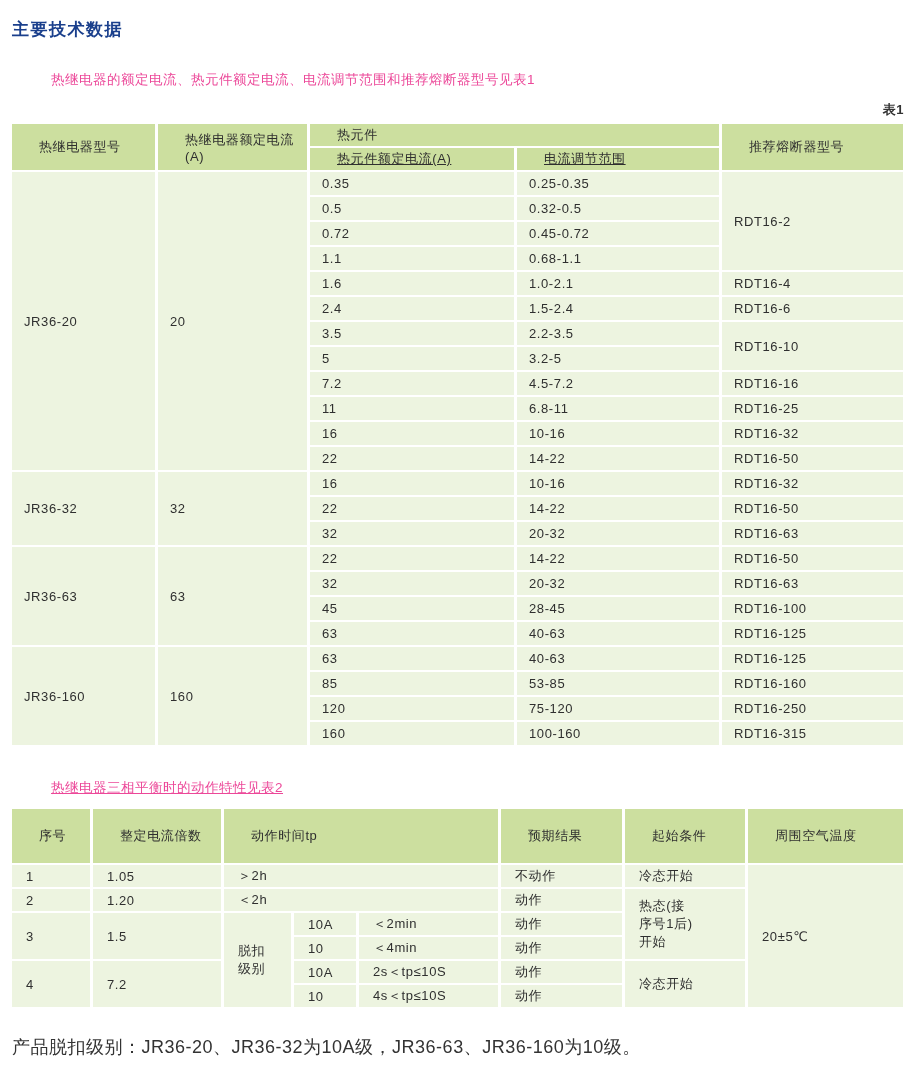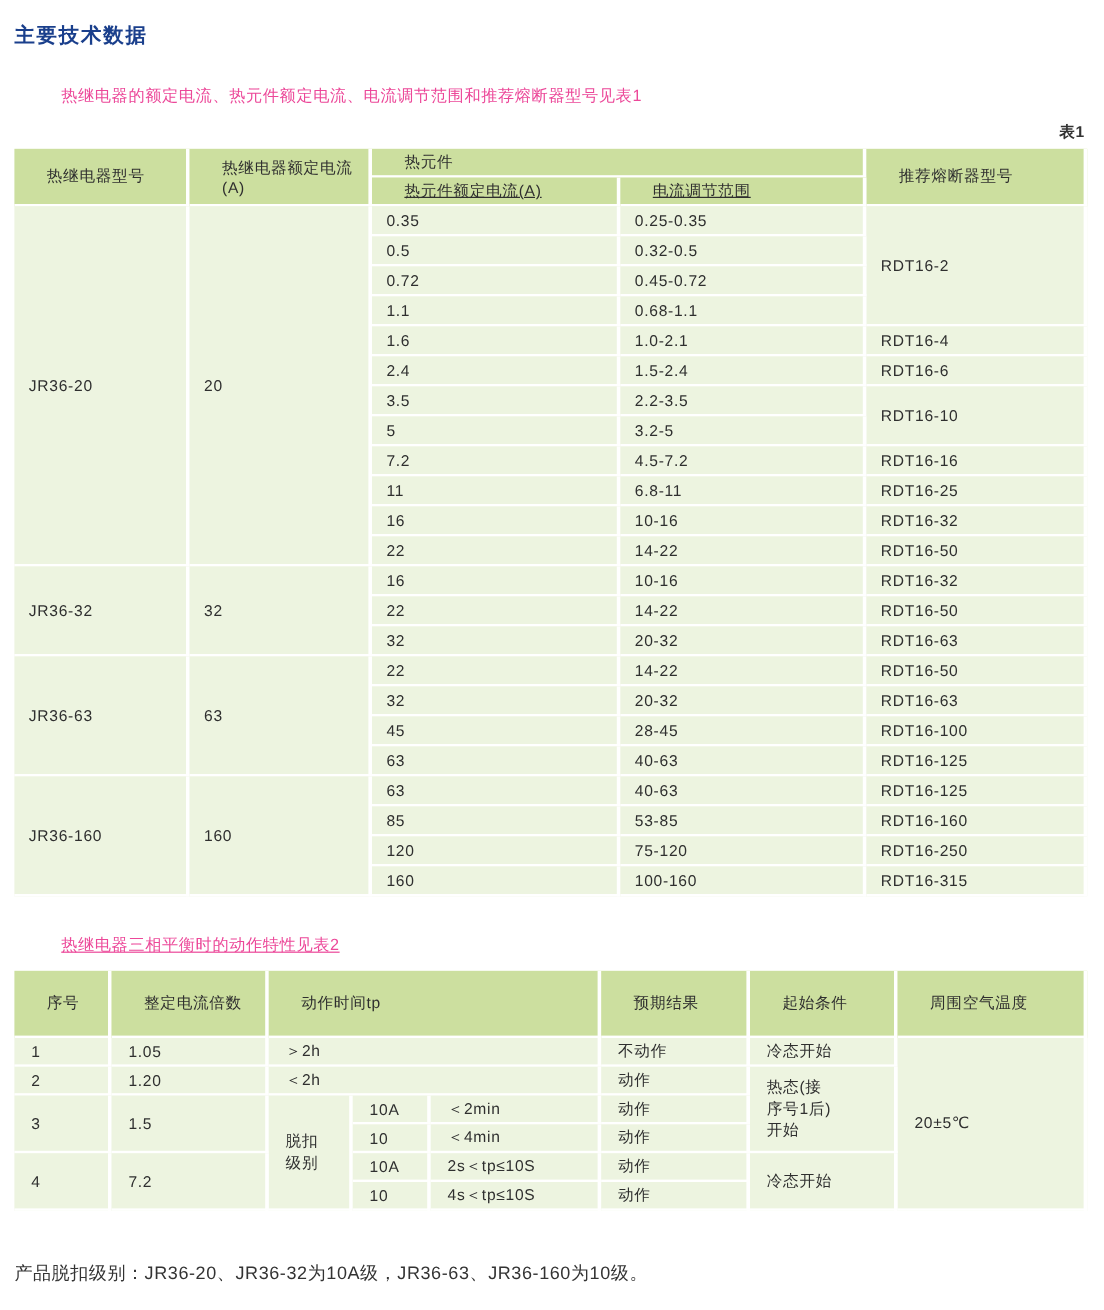--- a/index.html
+++ b/index.html
@@ -29,21 +29,21 @@
   td { background:#edf4e0; }
 
   #table1 thead tr:first-child th { height:24px; }
   #table1 thead tr:last-child th  { height:24px;text-decoration:underline; }
   #table1 td { height:25px; }
 
   #table2 thead th { height:56px; }
   #table2 td { height:24px; padding-left:14px; }
 
   .intro2 { margin-top:32px;text-decoration:underline; }
-  .footer-note { font-size:15px; letter-spacing:0.5px; margin-top:43px; }
+  .footer-note { font-size:18px; letter-spacing:0.5px; margin-top:26px; }
 </style>
 </head>
 <body>
 
 <div class="page">
 
   <h1 class="title">主要技术数据</h1>
 
   <p class="intro">热继电器的额定电流、热元件额定电流、电流调节范围和推荐熔断器型号见表1</p>
 

